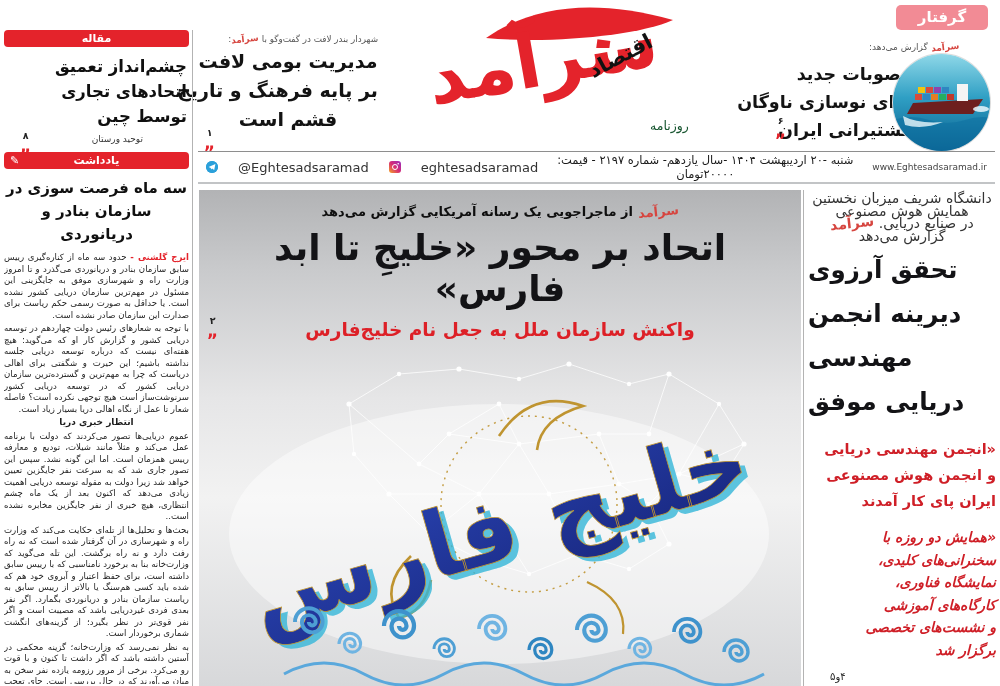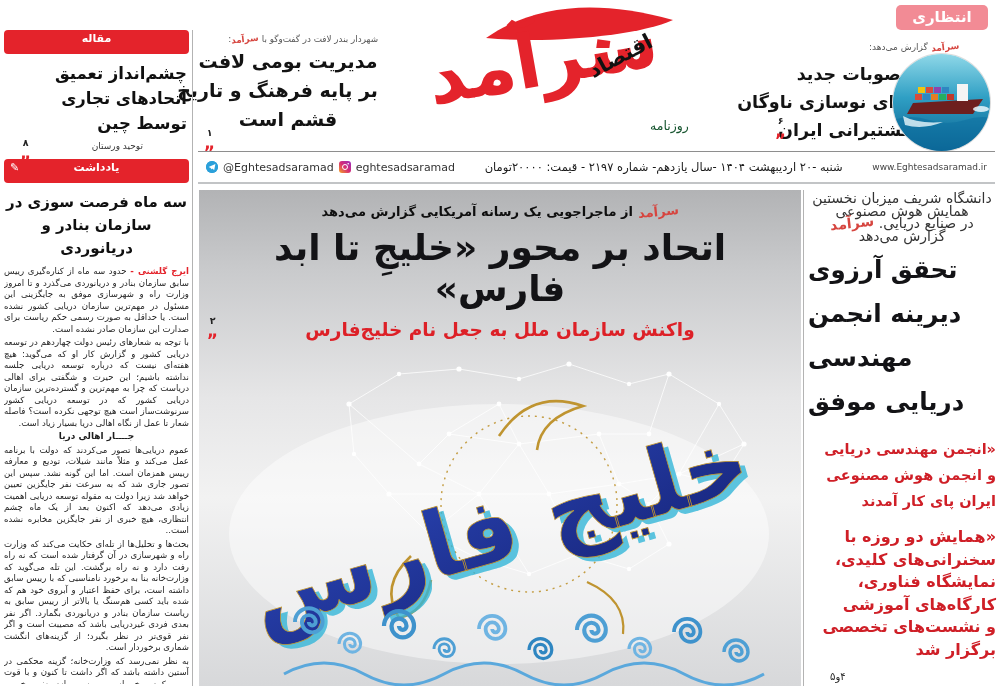--- a/index.html
+++ b/index.html
@@ -44,28 +44,28 @@
                  border-radius:50%; overflow:hidden; box-shadow:0 0 0 1px #ddd; }
   #tr-story .pagebadge { position:absolute; left:2px; top:86px; }
   #tl-story .pagebadge { position:absolute; left:6px; top:94px; }
 
   
   #datebar { left:198px; top:151px; width:797px; height:33px; display:flex;
              align-items:center; border-top:1px solid #8e8e8e; border-bottom:2px solid #c2c4c6;
              padding:0 8px; gap:8px; }
   #datebar .site { font-size:9px; color:#444; direction:ltr; }
   #datebar .date { flex:1; text-align:center; font-size:11.5px; color:#1a1a1a; }
-  #datebar .social { display:flex; align-items:center; gap:5px; font-size:11px;
+  #datebar .social { display:flex; align-items:center; gap:20px; font-size:13px;
                      color:#333; direction:ltr;justify-content:space-between; }
   .ticon { width:12px; height:12px; border-radius:50%; background:#2ba0da; display:inline-flex; }
   .iicon { width:12px; height:12px; display:inline-flex; }
 
   
   #sidebar { left:4px; top:30px; width:185px; height:654px; overflow:hidden; }
-  .redtab { position:relative; height:24px; background:#e4232b; border-radius:4px;
+  .redtab { position:relative; height:17px; background:#e4232b; border-radius:4px;
             color:#fff; font-size:11px; font-weight:bold; text-align:center;
             line-height:17px; }
   .redtab .pencil { position:absolute; left:6px; top:0; font-size:11px; color:#fff; }
   #sidebar h3 { font-size:16.5px; line-height:25px; text-align:right; color:#101010;
                 margin:7px 2px 2px; font-weight:bold; }
   #sidebar .byline { position:relative; height:18px; margin-bottom:3px; }
   #sidebar .byline .author { position:absolute; right:46px; top:3px; font-size:9px; color:#333; }
   #sidebar .byline .pagebadge { position:absolute; left:16px; top:0; }
   #sidebar h4 { font-size:15px; line-height:23px; text-align:center; color:#101010;
                 margin:8px 0 6px; font-weight:bold; }
@@ -92,27 +92,27 @@
   #artwork { position:absolute; left:0; bottom:0; width:602px; height:342px; }
 
   
   #right-col { left:808px; top:192px; width:188px; height:494px; }
   #right-col .kicker { font-size:14px; line-height:12.5px; color:#333; text-align:center; }
   #right-col .hl div { font-size:24.5px; line-height:44px; font-weight:bold;
                        color:#131316; text-align:left; }
   #right-col .hl { margin-top:6px; }
   .redlist { margin-top:12px; color:#cf1f27; font-weight:bold; }
   #bullet1 div { font-size:14.5px; line-height:26px; }
-  #bullet2 div { font-size:16px; line-height:22.5px; }
+  #bullet2 div { font-size:14px; line-height:22.5px;font-style:italic; }
   #rc-page { position:absolute; left:22px; bottom:4px; font-size:10px; color:#222; }
 </style>
 </head>
 <body>
 
-<div id="jaaar" class="abs">انتظاری</div>
+<div id="jaaar" class="abs">گرفتار</div>
 
 <div id="masthead" class="abs">
   <svg class="swoosh" width="210" height="48" viewBox="0 0 210 48">
     <path d="M8 38 C55 6 115 -2 195 20 C160 36 70 44 8 38 Z" fill="#e4232b"></path>
     <rect x="118" y="40" width="13" height="26" fill="#e4232b" transform="rotate(8 124 50)"></rect>
   </svg>
   <div id="mast-red">سرآمد</div>
   <div id="mast-black">اقتصاد</div>
   <div id="mast-rooz">روزنامه</div>
 </div>
@@ -216,21 +216,21 @@
   </div>
   <div class="redtab">
     <span class="pencil">✎</span>
     <span>یادداشت</span>
   </div>
   <h4>سه ماه فرصت سوزی در سازمان بنادر و دریانوردی</h4>
   <div id="notebody">
     <p><span class="lead">ایرج گلشنی -</span>
       <span>حدود سه ماه از کناره‌گیری رییس سابق سازمان بنادر و دریانوردی می‌گذرد و تا امروز وزارت راه و شهرسازی موفق به جایگزینی این مسئول در مهم‌ترین سازمان دریایی کشور نشده است. یا حداقل به صورت رسمی حکم ریاست برای صدارت این سازمان صادر نشده است.</span></p>
     <p>با توجه به شعارهای رئیس دولت چهاردهم در توسعه دریایی کشور و گزارش کار او که می‌گوید: هیچ هفته‌ای نیست که درباره توسعه دریایی جلسه نداشته باشیم؛ این حیرت و شگفتی برای اهالی دریاست که چرا به مهم‌ترین و گسترده‌ترین سازمان دریایی کشور که در توسعه دریایی کشور سرنوشت‌ساز است هیچ توجهی نکرده است؟ فاصله شعار تا عمل از نگاه اهالی دریا بسیار زیاد است.</p>
-    <div class="subhead">جــــار اهالی دریا</div>
+    <div class="subhead">انتظار خبری دریا</div>
     <p>عموم دریایی‌ها تصور می‌کردند که دولت با برنامه عمل می‌کند و مثلاً مانند شیلات، تودیع و معارفه رییس همزمان است. اما این گونه نشد. سپس این تصور جاری شد که به سرعت نفر جایگزین تعیین خواهد شد زیرا دولت به مقوله توسعه دریایی اهمیت زیادی می‌دهد که اکنون بعد از یک ماه چشم انتظاری، هیچ خبری از نفر جایگزین مخابره نشده است..</p>
     <p>بحث‌ها و تحلیل‌ها از تله‌ای حکایت می‌کند که وزارت راه و شهرسازی در آن گرفتار شده است که نه راه رفت دارد و نه راه برگشت. این تله می‌گوید که وزارت‌خانه بنا به برخورد نامناسبی که با رییس سابق داشته است، برای حفظ اعتبار و آبروی خود هم که شده باید کسی هم‌سنگ یا بالاتر از رییس سابق به ریاست سازمان بنادر و دریانوردی بگمارد. اگر نفر بعدی فردی غیردریایی باشد که مصیبت است و اگر نفر قوی‌تر در نظر بگیرد؛ از گزینه‌های انگشت شماری برخوردار است.</p>
     <p>به نظر نمی‌رسد که وزارت‌خانه؛ گزینه محکمی در آستین داشته باشد که اگر داشت تا کنون و با قوت رو می‌کرد. برخی از مرور رزومه یازده نفر سخن به میان می‌آورند که در حال بررسی است. جای تعجب این جاست که برخی از این رزومه‌ها هیچ نام و نشانی از دریا ندارند، بیشتر سیاسی اند تا حرفه‌ای و دریایی. هر چه هست، وزیر را به چالش بزرگی کشانده است. گیر کرده و گرفتار شده است. قدرت تصمیم و انتخاب ندارد و به همین خاطر، یک ماه گذشت و هیچ ترتیب اثری دیده نشد.</p>
 
   </div>
 </div>
 
 <div id="rule-left" class="abs vrule"></div>
 <div id="rule-right" class="abs vrule"></div>
 

